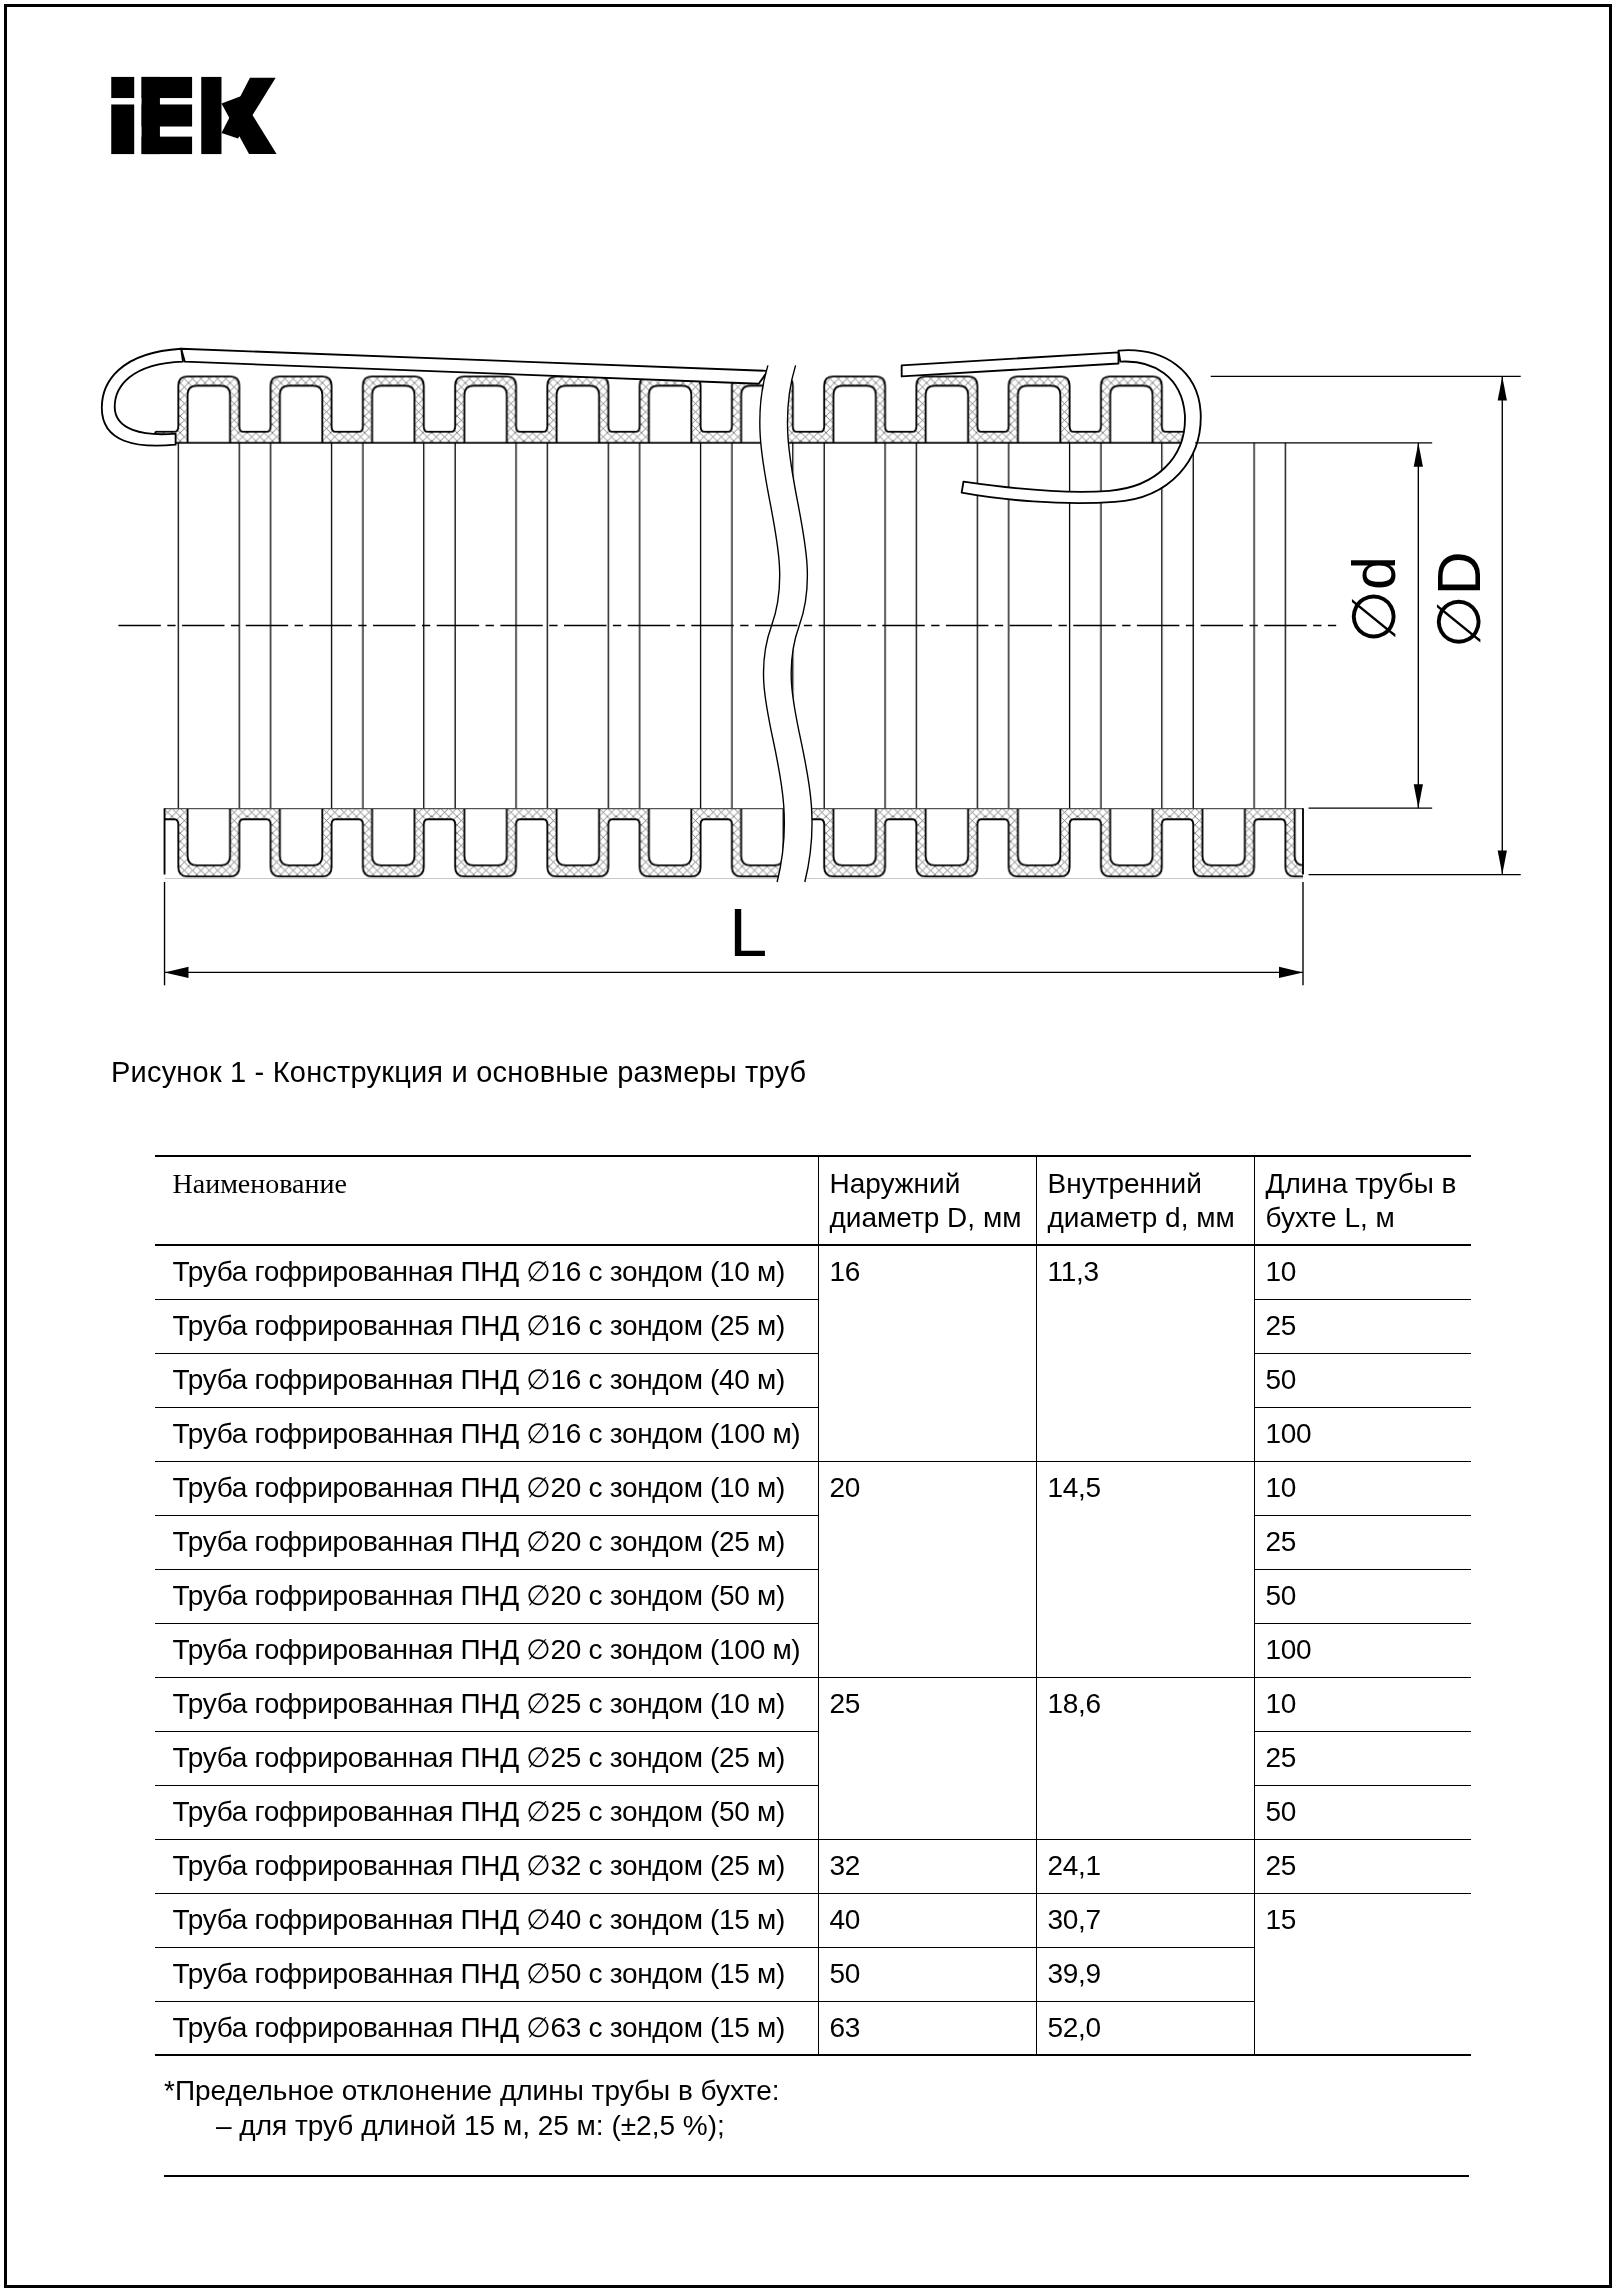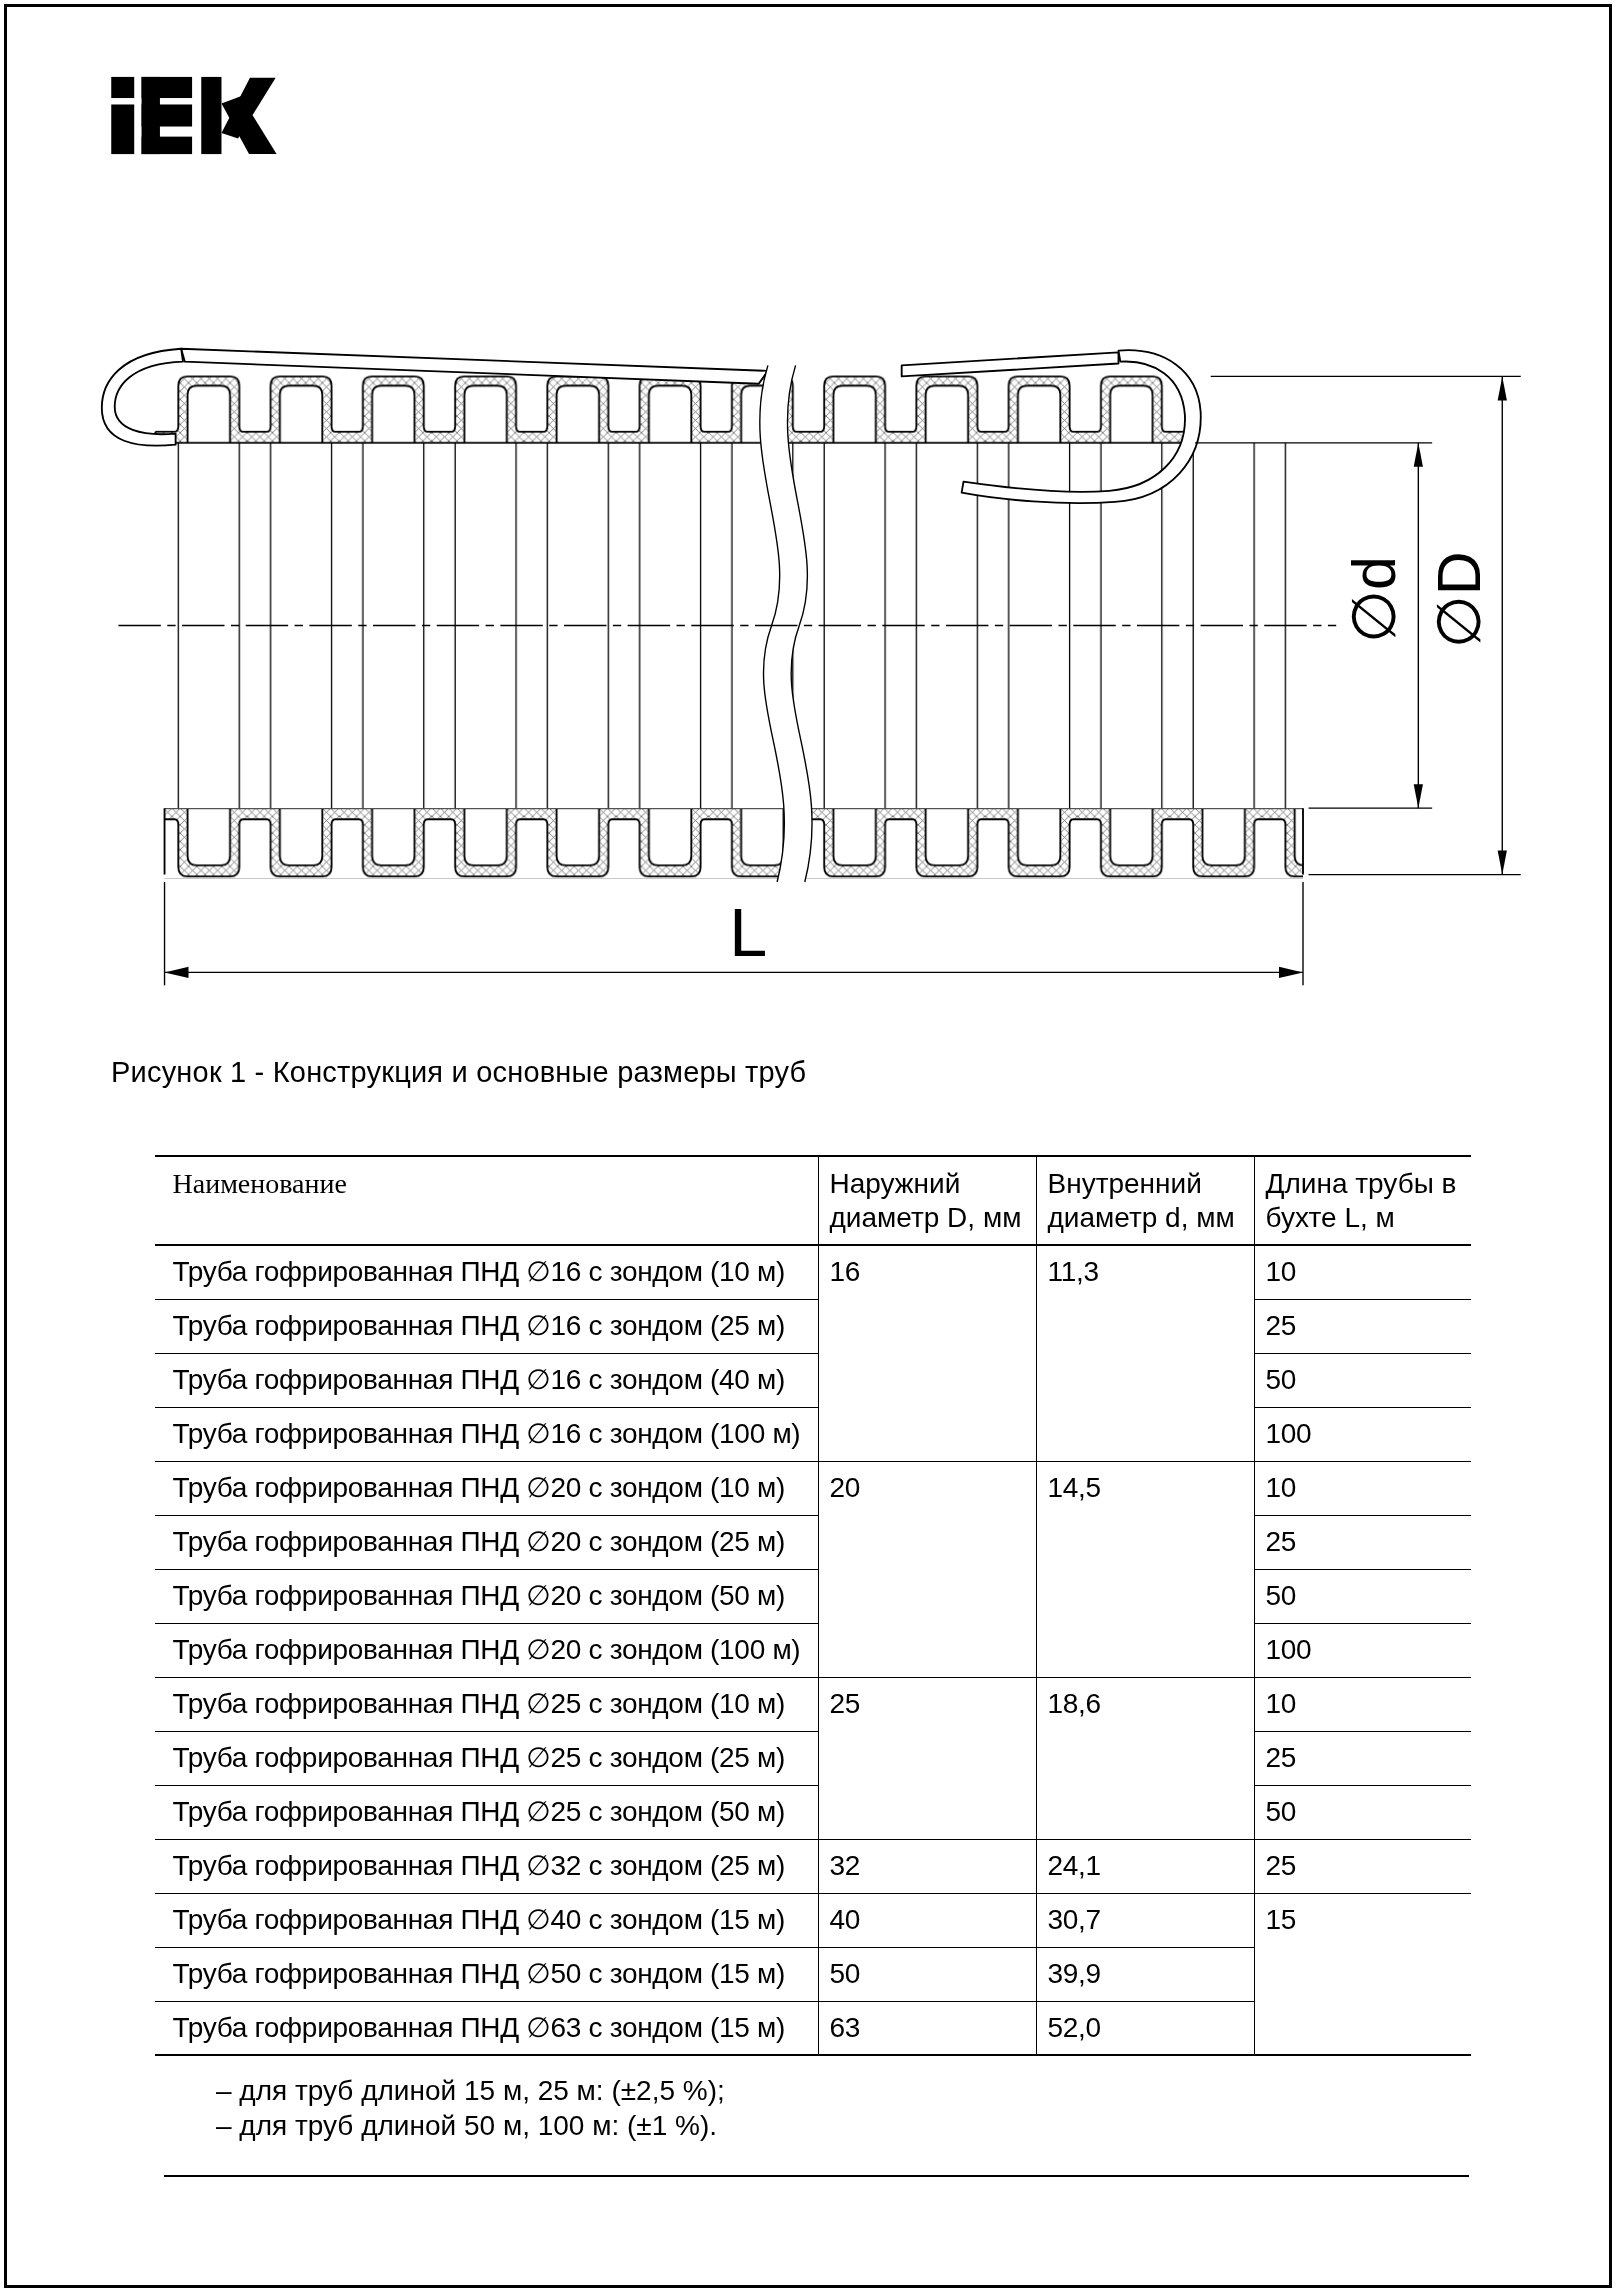--- a/index.html
+++ b/index.html
@@ -221,19 +221,19 @@
       </tr>
       <tr>
         <td class="c1">Труба гофрированная ПНД ∅63 с зондом (15 м)</td>
         <td class="c2">63</td>
         <td class="c3">52,0</td>
       </tr>
     </tbody>
   </table>
 
   <div class="footnote">
+    <div>*Предельное отклонение длины трубы в бухте:</div>
     <div class="fn-indent">– для труб длиной 15 м, 25 м: (±2,5 %);</div>
-    <div class="fn-indent">– для труб длиной 50 м, 100 м: (±1 %).</div>
   </div>
   <div class="footnote-rule"></div>
 
 </div>
 
 
 </body></html>

